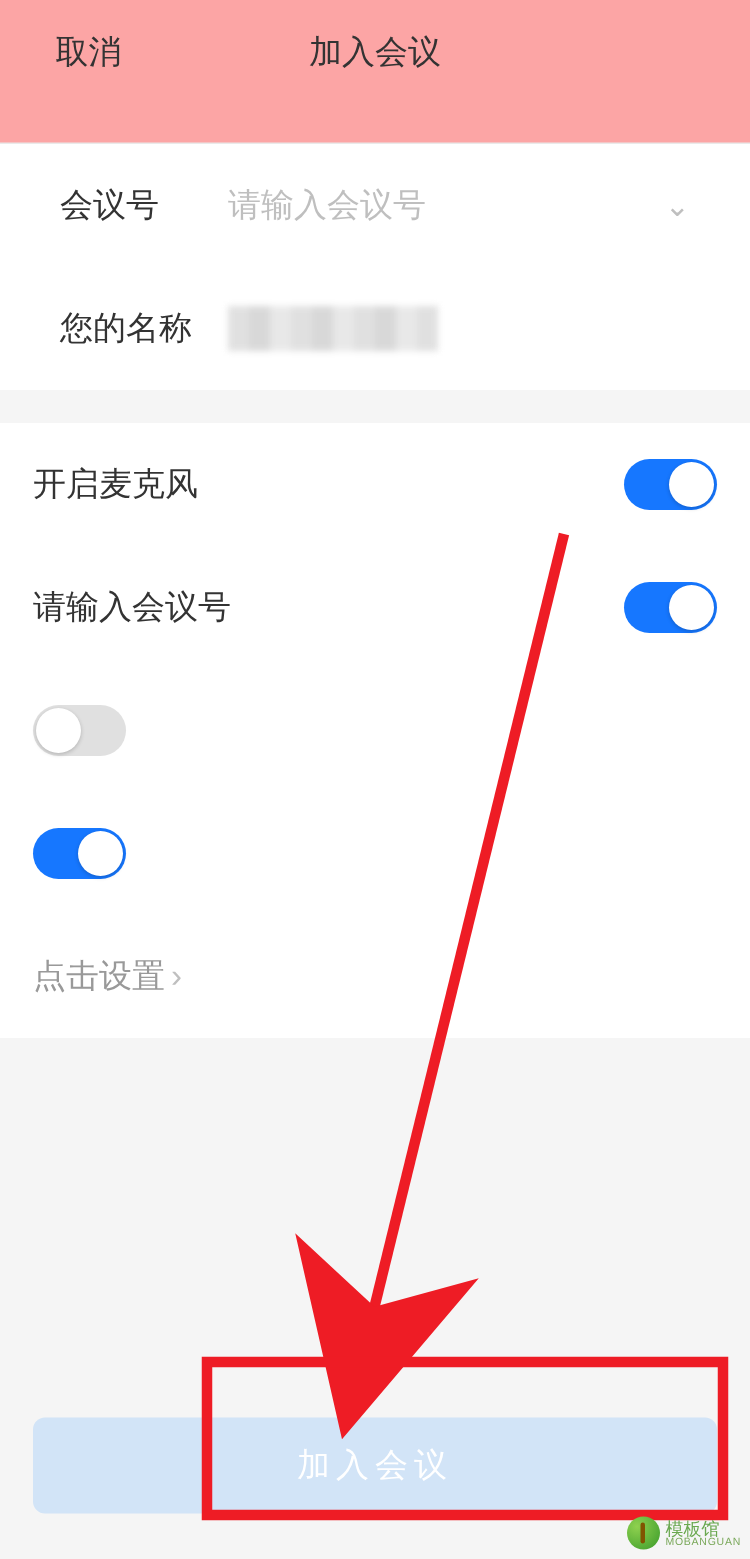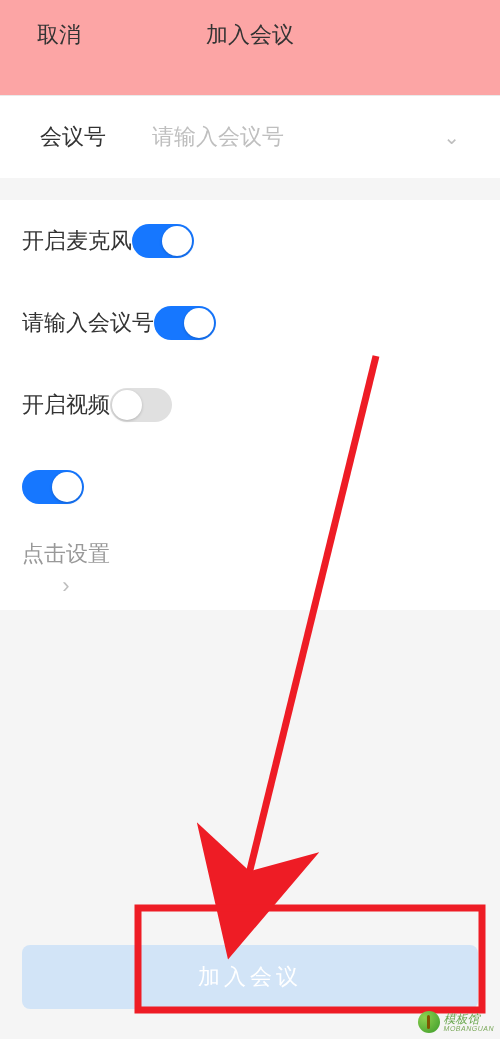--- a/index.html
+++ b/index.html
@@ -64,21 +64,21 @@
       height: 30px;
       background: repeating-linear-gradient(90deg, #d9d9d9 0 14px, #cfcfcf 14px 28px, #e3e3e3 28px 42px);
       filter: blur(2px);
       opacity: .8;
     }
     .gap { height: 22px; background: #f5f5f5; }
     .section2 { background: #fff; }
     .row2 {
       display: flex;
       align-items: center;
-      justify-content: flex-start;
+      justify-content: space-between;
       padding: 0 22px;
       height: 82px;
       font-size: 22px;
       color: #333;
     }
     .toggle {
       position: relative;
       width: 62px;
       height: 34px;
       border-radius: 17px;
@@ -97,21 +97,20 @@
       box-shadow: 0 1px 3px rgba(0,0,0,.2);
     }
     .toggle.on .knob { right: 2px; }
     .toggle.off .knob { left: 2px; }
     .link-val {
       color: #999;
       font-size: 22px;
       display: flex;
       align-items: center;
       gap: 4px;
-      flex-direction: column;
     }
     .chev-right { color: #bfbfbf; font-size: 22px; }
     .bottom-area {
       position: absolute;
       left: 0; right: 0; bottom: 0;
       padding: 0 22px 30px;
     }
     .join-btn {
       height: 64px;
       border-radius: 8px;
@@ -137,56 +136,59 @@
     }
     .wm-circle {
       width: 22px; height: 22px; border-radius: 50%;
       background: radial-gradient(circle at 30% 30%, #8fd14f, #3a9b2a);
       position: relative;
     }
     .wm-circle::after{
       content:""; position:absolute; left:45%; top:20%; width:3px; height:60%;
       background:#805500; border-radius:2px;
     }
-    .wm-txt { line-height:1;font-style:italic; }
+    .wm-txt { line-height:1; }
     .wm-sub { font-size:7px; letter-spacing:.5px; color:#7aa85a; display:block; }
   </style>
 </head>
 <body>
 
 <div class="header">
   <span class="cancel">取消</span>
   <span class="title">加入会议</span>
 </div>
 
 <div class="section1">
   <div class="row">
     <span class="row-label">会议号</span>
     <input class="meeting-input" placeholder="请输入会议号" style="">
     <span class="chevron">⌄</span>
   </div>
+  <div class="row">
+    <span class="row-label">您的名称</span>
+    <div class="blur-name"></div>
+  </div>
 </div>
 
 <div class="gap"></div>
 
 <div class="section2">
   <div class="row2">
     <span>开启麦克风</span>
     <div class="toggle on">
         <div class="knob"></div>
       </div>
   </div>
   <div class="row2">
     <span>请输入会议号</span>
     <div class="toggle on">
         <div class="knob"></div>
       </div>
   </div>
   <div class="row2">
-    <span>开启视频</span>
     <div class="toggle off">
         <div class="knob"></div>
       </div>
   </div>
   <div class="row2">
     <div class="toggle on">
         <div class="knob"></div>
       </div>
   </div>
   <div class="row2">

